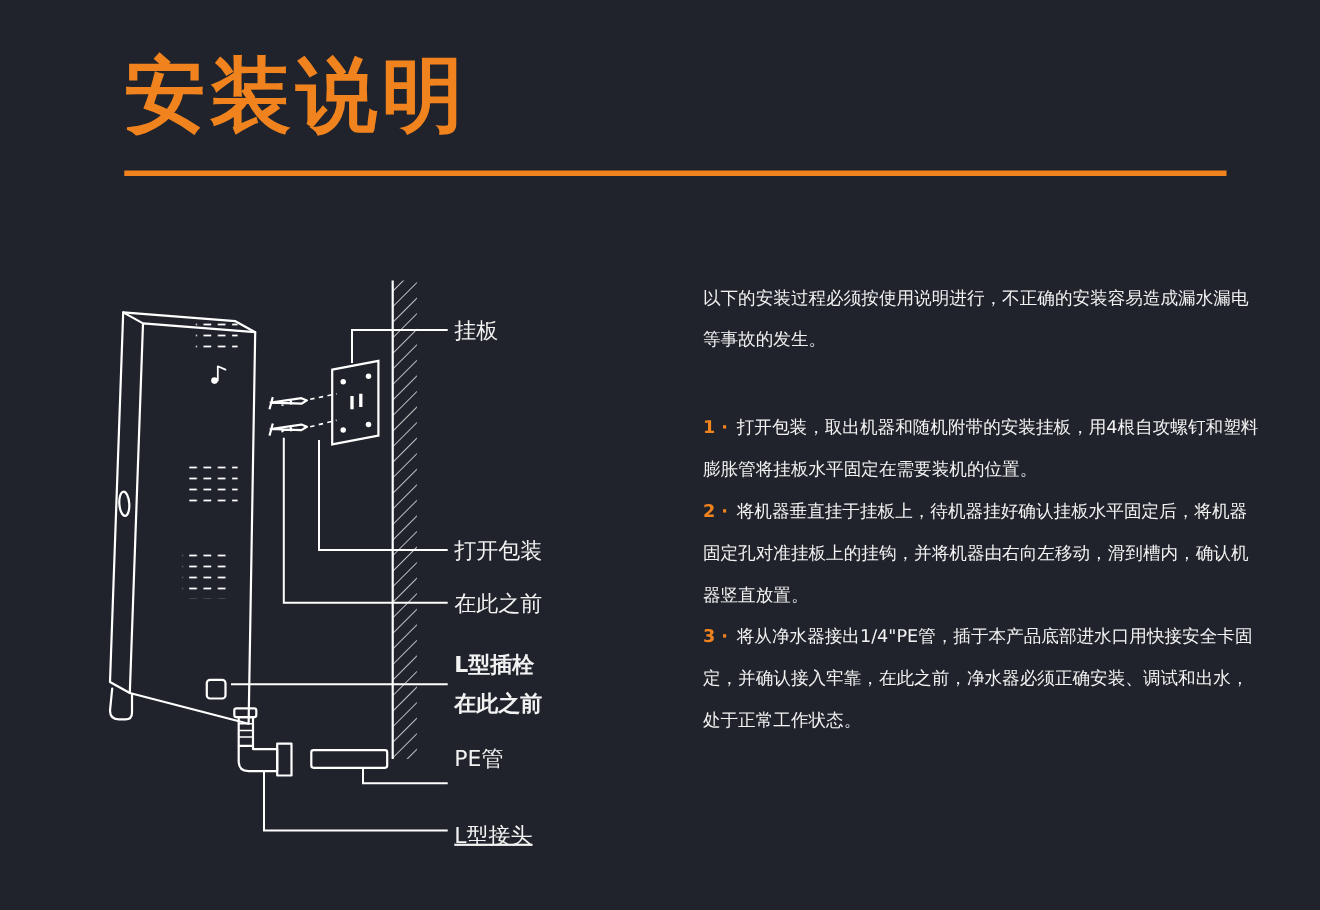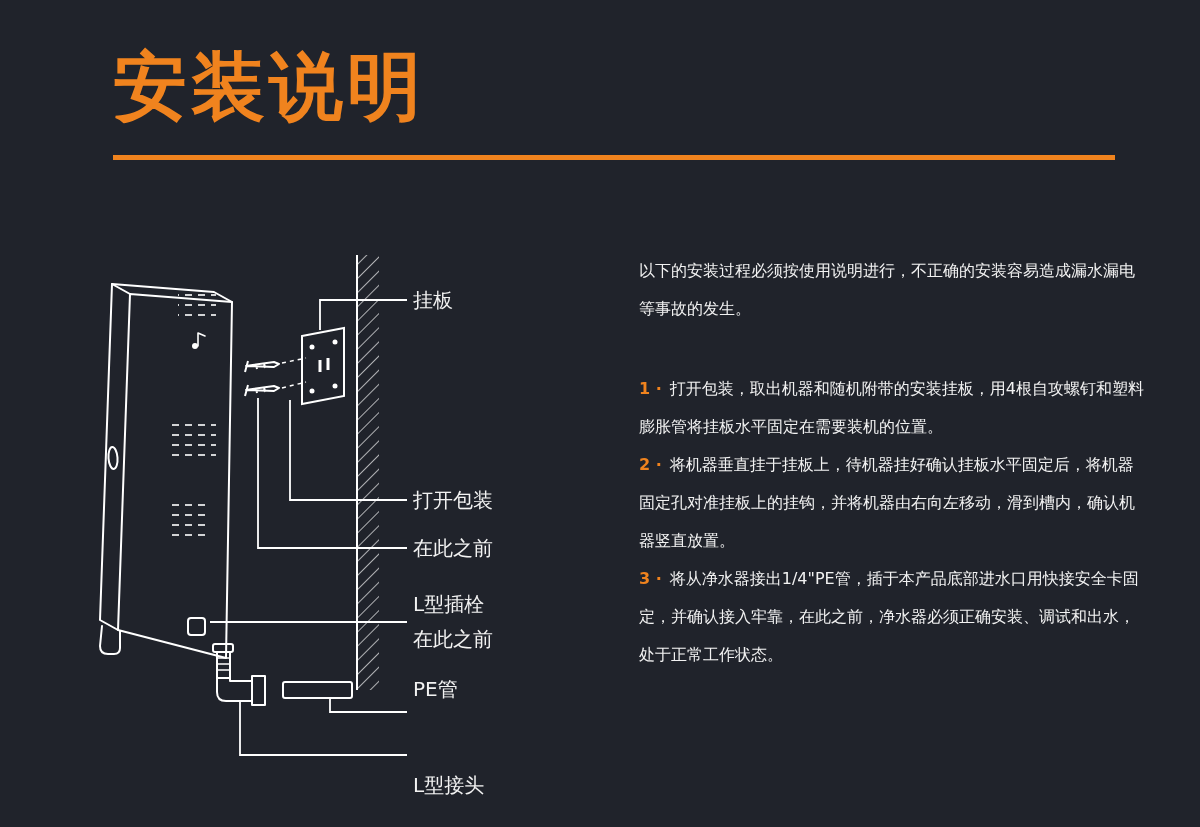--- a/index.html
+++ b/index.html
@@ -32,23 +32,23 @@
   }
   .diagram svg{position:absolute;left:0;top:0;}
   .dlabel{
     position:absolute;
     font-size:20px;line-height:35px;color:var(--text);
     white-space:nowrap;
   }
   .lab-guaban{left:333px;top:53px;}
   .lab-pengzhang{left:333px;top:253px;}
   .lab-luoding{left:333px;top:301px;}
-  .lab-lplug{left:333px;top:357px;}
+  .lab-lplug{left:333px;top:357px;font-weight:bold;}
   .lab-pe{left:333px;top:442px;}
-  .lab-ljoint{left:333px;top:538px;}
+  .lab-ljoint{left:333px;top:512px;text-decoration:underline;}
   .instructions{
     position:absolute;left:639px;top:252px;width:508px;
     font-size:16px;line-height:38px;
   }
   .instructions p{margin:0;}
   .intro{margin-bottom:42px !important;}
   .step .num{
     color:var(--accent);
     margin-right:8px;
     font-weight:bold;

